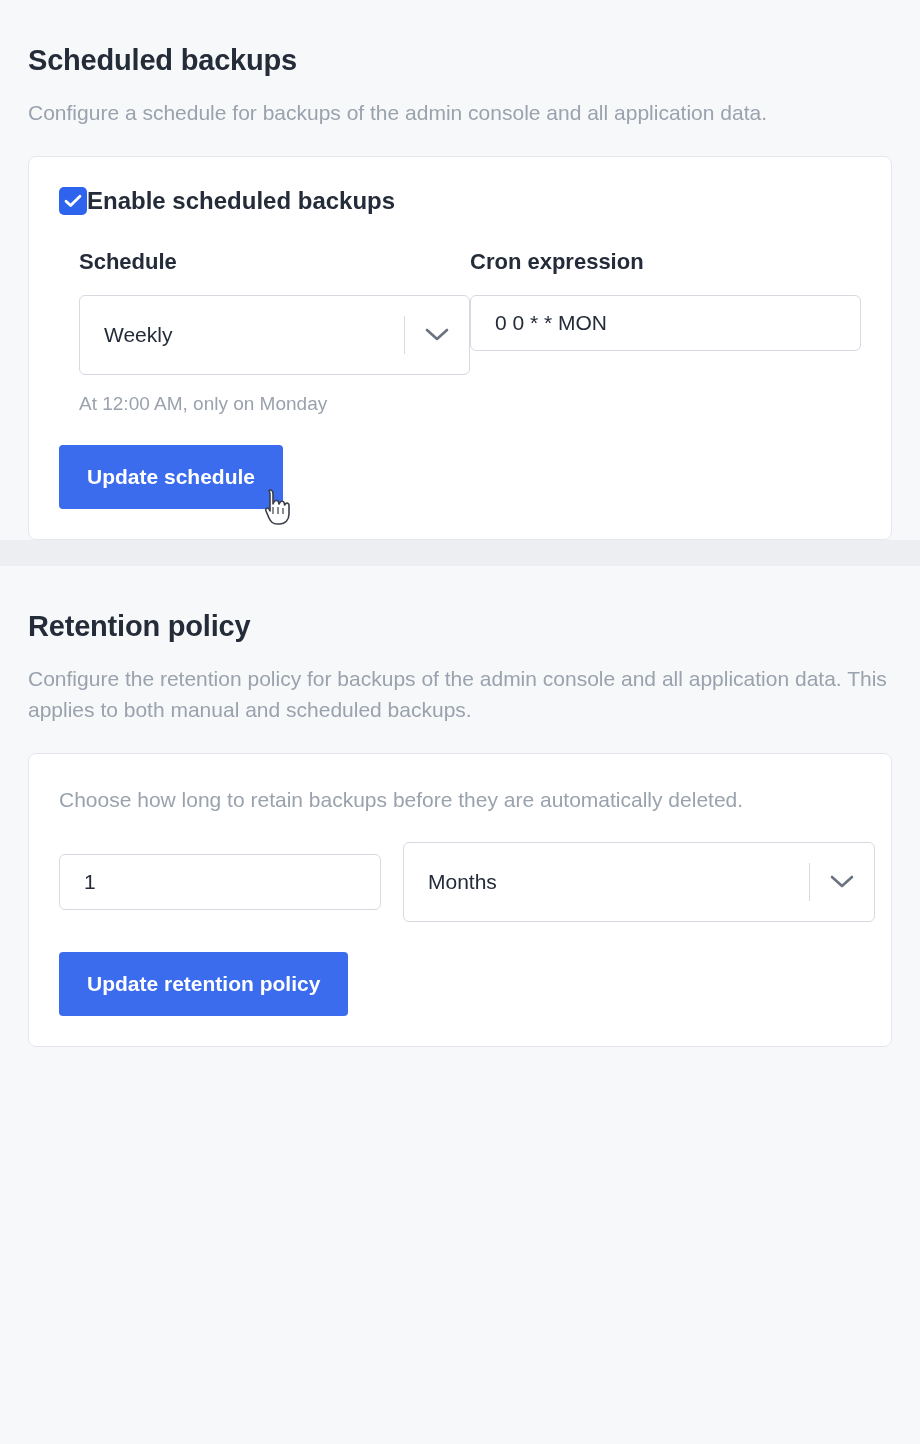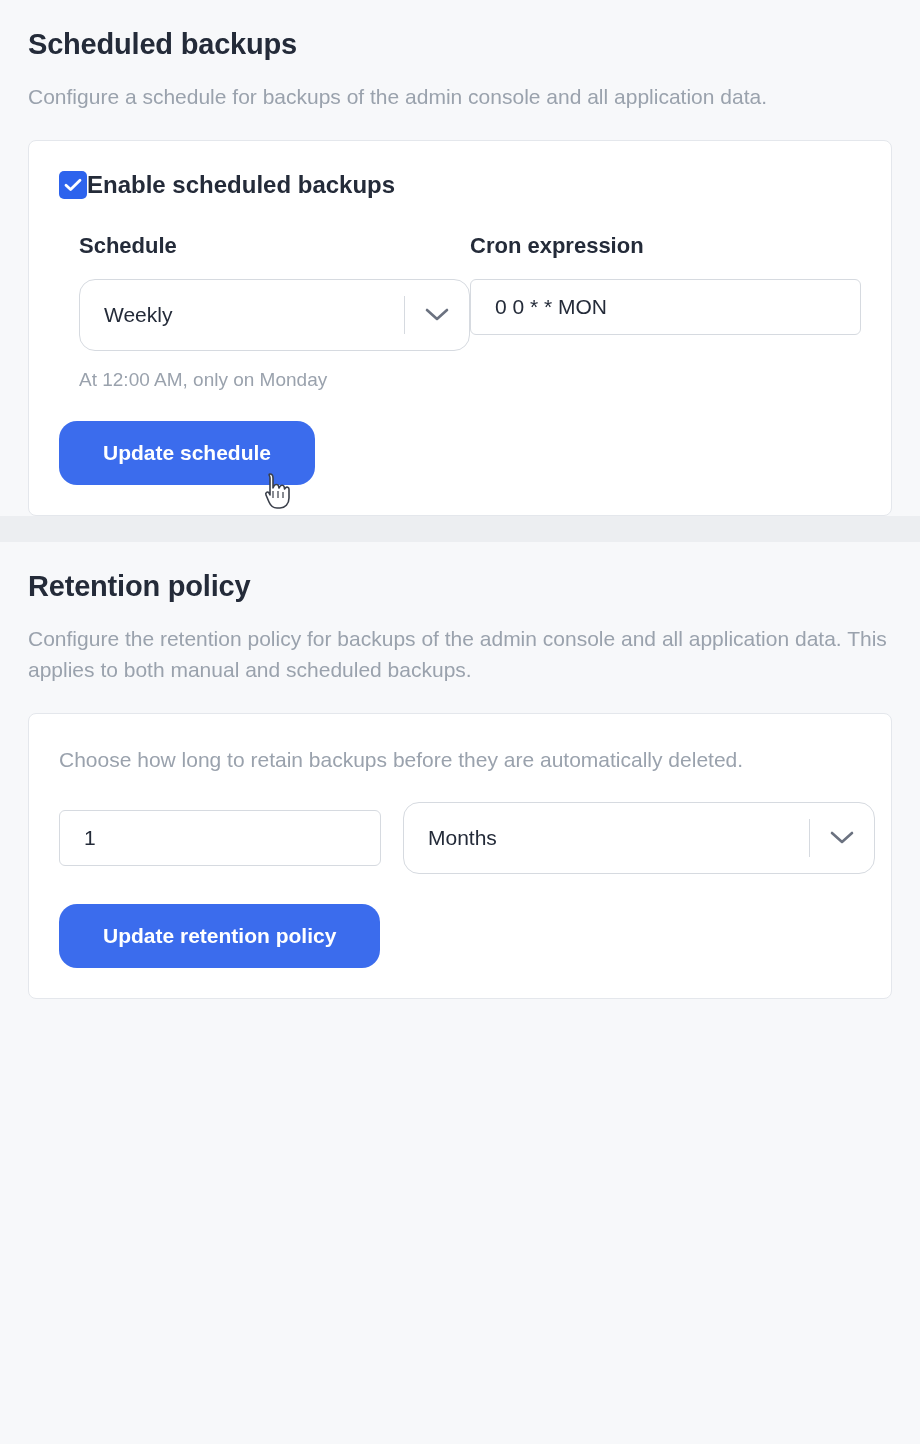--- a/index.html
+++ b/index.html
@@ -28,21 +28,21 @@
     height: 26px;
     background: #eceef1;
     width: 100%;
   }
   .section-title {
     font-size: 29px;
     font-weight: bold;
     color: #242b39;
     letter-spacing: -0.2px;
     margin: 0;
-    padding-top: 28px;
+    padding-top: 44px;
   }
   .section-desc {
     font-size: 21px;
     line-height: 1.48;
     color: #9aa2ad;
     margin: 20px 0 0 0;
     max-width: 860px;
     font-weight: normal;
   }
   .card {
@@ -83,23 +83,23 @@
     padding-left: 20px;
   }
   .field-col { flex: 1 1 0; min-width: 0; }
   .field-label {
     font-size: 22px;
     font-weight: bold;
     color: #242b39;
     margin-bottom: 20px;
   }
   .select {
-    height: 72px;
+    height: 80px;
     border: 1px solid #d6dae0;
-    border-radius: 16px;
+    border-radius: 6px;
     background: #fff;
     display: flex;
     align-items: center;
     position: relative;
     box-sizing: border-box;
   }
   .select-value {
     font-size: 21px;
     color: #242b39;
     padding-left: 24px;
@@ -135,22 +135,22 @@
     color: #9aa2ad;
     margin-top: 18px;
   }
   .btn {
     display: inline-block;
     background: #3b6ced;
     color: #ffffff;
     font-size: 21px;
     font-weight: bold;
     border: none;
-    border-radius: 18px;
-    padding: 20px 44px;
+    border-radius: 4px;
+    padding: 20px 28px;
     margin-top: 30px;
     cursor: pointer;
     font-family: "Liberation Sans", sans-serif;
   }
   .card-note {
     font-size: 21px;
     line-height: 1.5;
     color: #9aa2ad;
     margin: 0 0 26px 0;
   }

